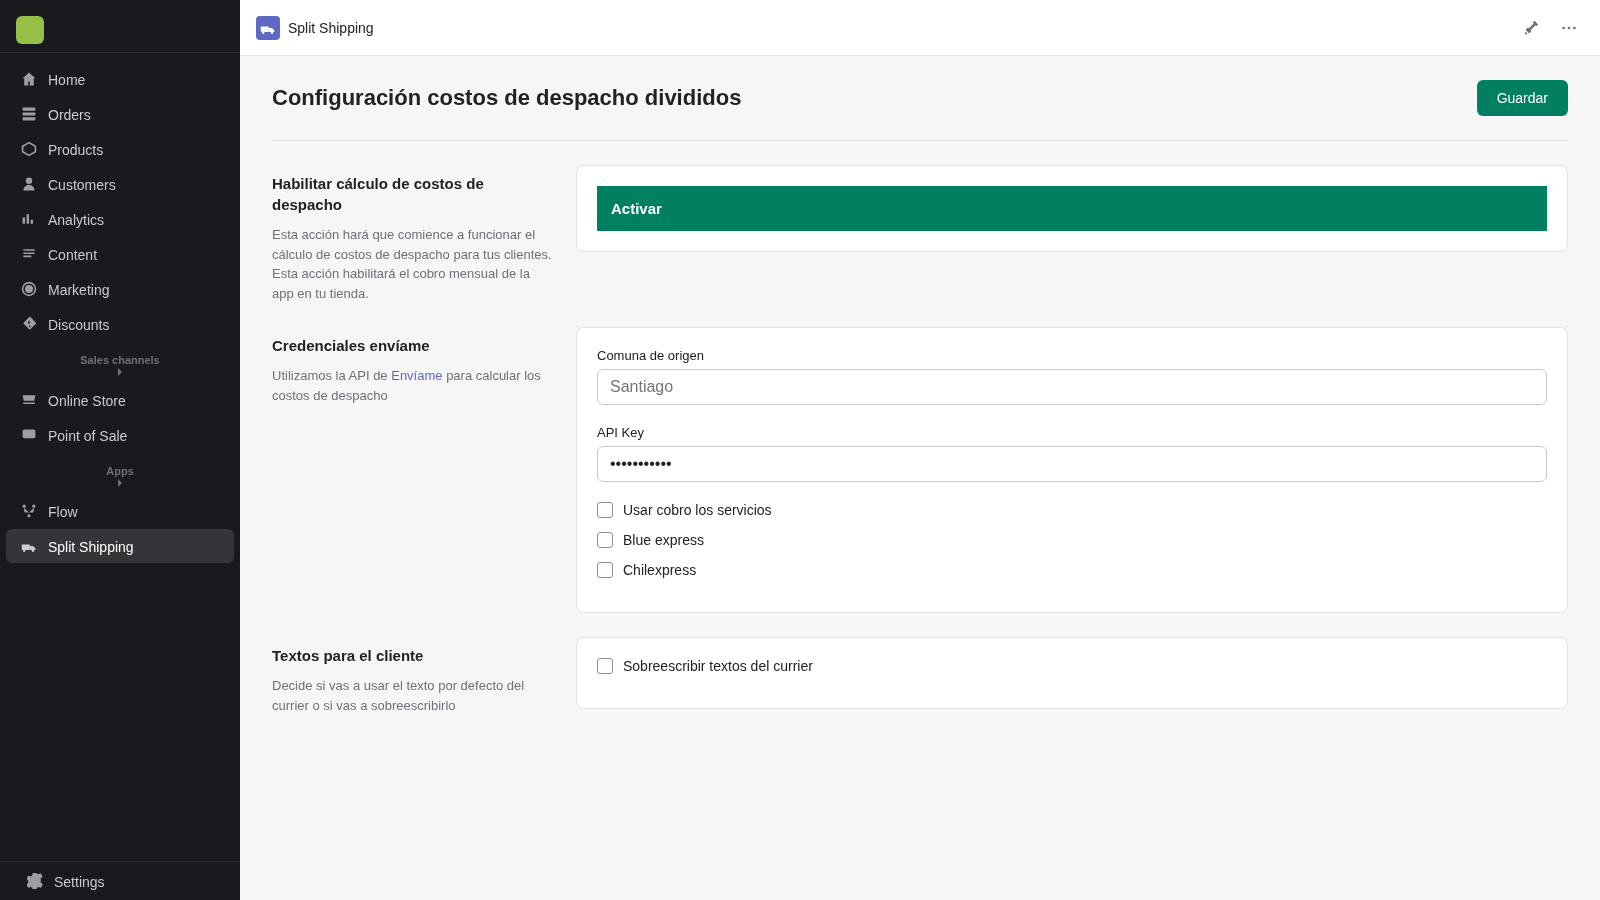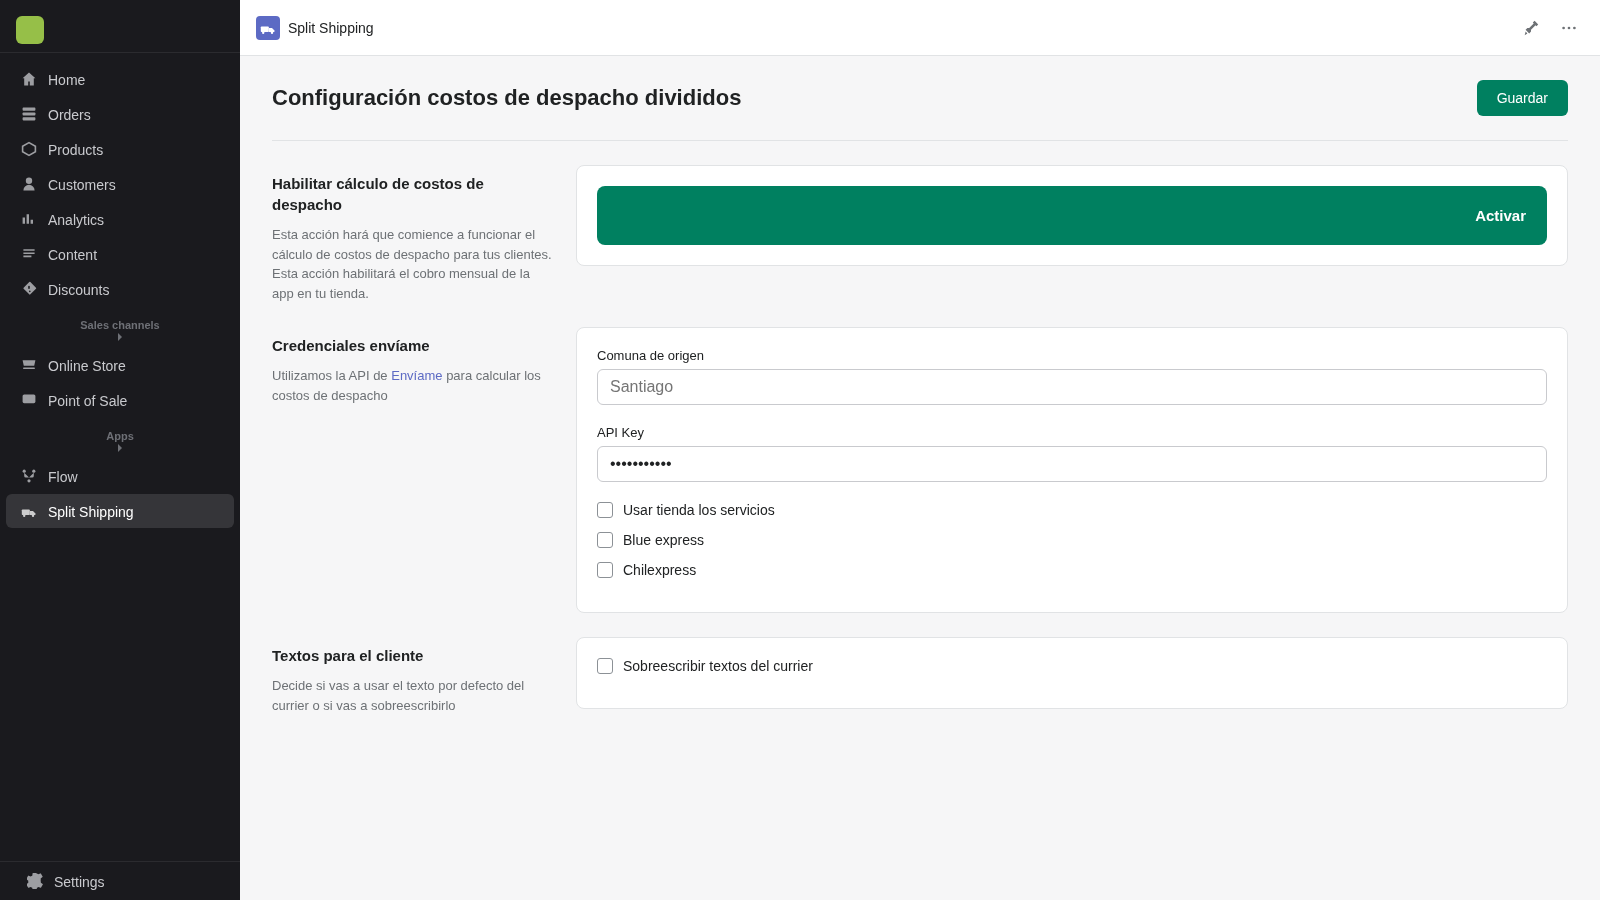--- a/index.html
+++ b/index.html
@@ -199,26 +199,26 @@
       border: 1px solid #e1e3e5;
       padding: 20px;
     }
 
     
     .btn-activate {
       width: 100%;
       background: #008060;
       color: #fff;
       border: none;
-      border-radius: 8px;
-      padding: 21px;
+      border-radius: 0;
+      padding: 14px;
       font-size: 15px;
       font-weight: 600;
       cursor: pointer;
-      text-align: right;
+      text-align: left;
     }
 
     
     .field-label {
       font-size: 13px;
       font-weight: 500;
       color: #202223;
       margin-bottom: 6px;
     }
 
@@ -327,20 +327,28 @@
 
     <div class="nav-item">
       <span class="nav-icon">
         <svg width="16" height="16" viewBox="0 0 20 20" fill="currentColor">
             <path d="M3 4h14v2H3V4zm0 4h14v2H3V8zm0 4h10v2H3v-2z"></path>
           </svg>
       </span>
       <span>Content</span>
     </div>
 
+    <div class="nav-item">
+      <span class="nav-icon">
+        <svg width="16" height="16" viewBox="0 0 20 20" fill="currentColor">
+            <path d="M3 10a7 7 0 1114 0A7 7 0 013 10zm7-9a9 9 0 100 18A9 9 0 0010 1zm0 4a5 5 0 100 10A5 5 0 0010 5z"></path>
+          </svg>
+      </span>
+      <span>Marketing</span>
+    </div>
 
     <div class="nav-item">
       <span class="nav-icon">
         <svg width="16" height="16" viewBox="0 0 20 20" fill="currentColor">
             <path d="M10.293 1.293a1 1 0 011.414 0l7 7a1 1 0 010 1.414l-7 7a1 1 0 01-1.414 0l-7-7a1 1 0 010-1.414l7-7zM11 14a1 1 0 100-2 1 1 0 000 2zm-2-5a1 1 0 102 0v-2a1 1 0 00-2 0v2z"></path>
           </svg>
       </span>
       <span>Discounts</span>
     </div>
 
@@ -480,21 +488,21 @@
           <input class="field-input" type="text" placeholder="Santiago" style="">
         </div>
 
         <div class="field-group">
           <div class="field-label">API Key</div>
           <input class="field-input" type="password" placeholder="" value="***********" style="">
         </div>
 
         <div class="checkbox-row">
           <div class="checkbox-box"></div>
-          <span class="checkbox-label">Usar tienda los servicios</span>
+          <span class="checkbox-label">Usar cobro los servicios</span>
         </div>
 
         <div class="checkbox-row">
           <div class="checkbox-box"></div>
           <span class="checkbox-label">Blue express</span>
         </div>
 
         <div class="checkbox-row">
           <div class="checkbox-box"></div>
           <span class="checkbox-label">Chilexpress</span>

